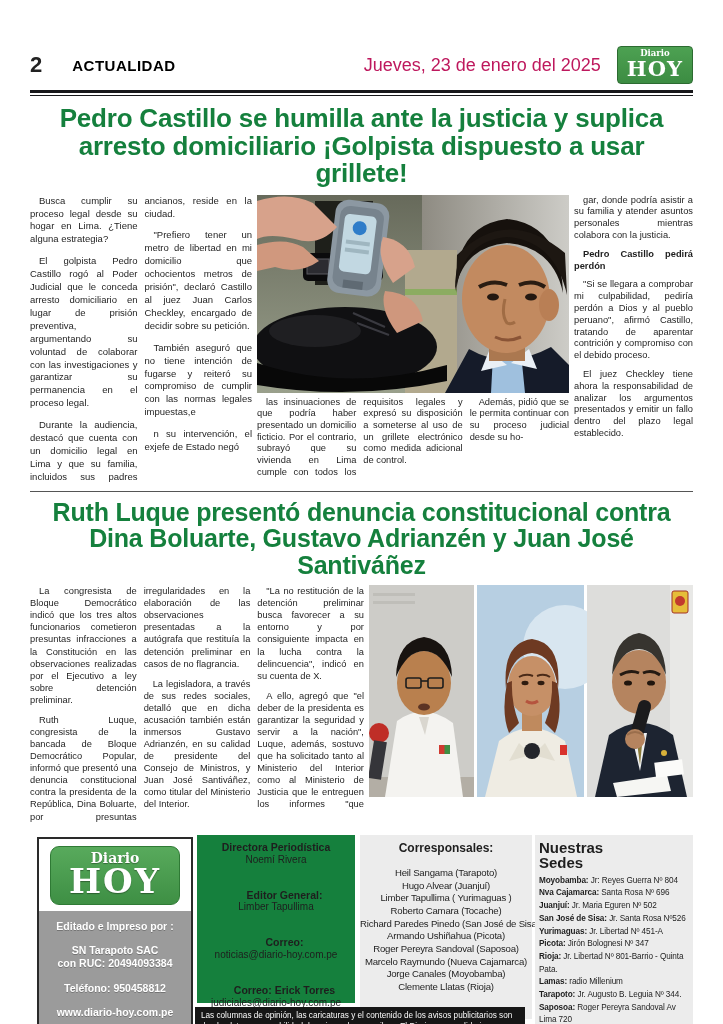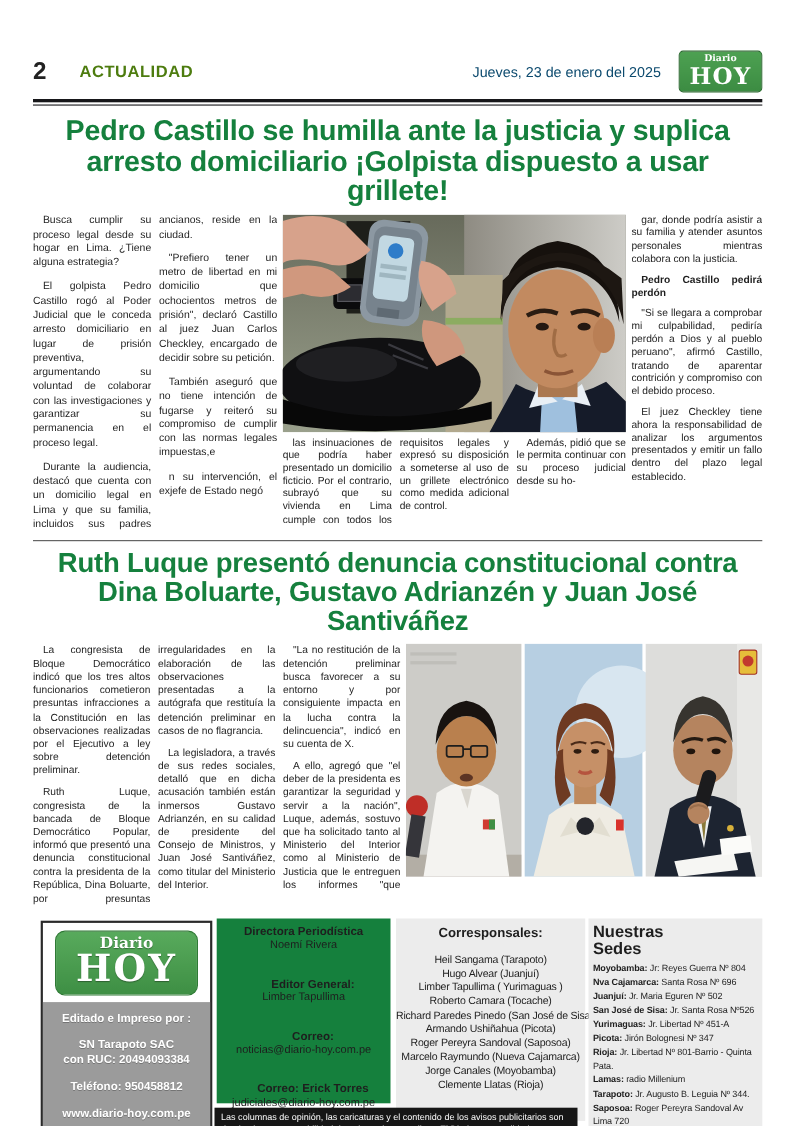--- a/index.html
+++ b/index.html
@@ -6,22 +6,22 @@
   body{
     width:723px;height:1024px;background:#ffffff;position:relative;overflow:hidden;
     font-family:"Liberation Sans", sans-serif;color:#1e1e1e;
     -webkit-font-smoothing:antialiased;
   }
   .page{position:absolute;left:30px;top:0;width:663px;}
 
   
   .masthead{display:flex;align-items:center;margin-top:44px;height:42px;}
   .page-num{font-size:22px;font-weight:bold;color:#222;}
-  .section-name{font-size:15px;font-weight:bold;letter-spacing:.5px;margin-left:30px;color:#4d7c0f;}
-  .edition-date{margin-left:auto;font-size:13px;margin-right:16px;color:#0c4a6e;}
+  .section-name{font-size:15px;font-weight:bold;letter-spacing:.5px;margin-left:30px;color:#000000;}
+  .edition-date{margin-left:auto;font-size:18px;margin-right:16px;color:#be185d;}
   .logo-badge{background:linear-gradient(#4da152,#3c8c42);border:1px solid #2c6b31;border-radius:4px;
     color:#fff;text-align:center;padding:2px 9px 4px;line-height:1;}
   .logo-badge .lg-top{font-family:"DejaVu Serif",serif;font-weight:bold;font-size:8.5px;display:block;}
   .logo-badge .lg-main{font-family:"DejaVu Serif",serif;font-weight:bold;font-size:21px;display:block;letter-spacing:1px;}
   .rule-double{height:2px;border-top:3px solid #17171a;border-bottom:1.5px solid #17171a;margin-top:4px;}
 
   
   .headline{font-weight:bold;text-align:center;color:#15803d;letter-spacing:-.2px;
     font-size:26px;line-height:1.06;margin:9px 6px 7px;}
   .headline.h2{font-size:25px;margin-top:7px;}

